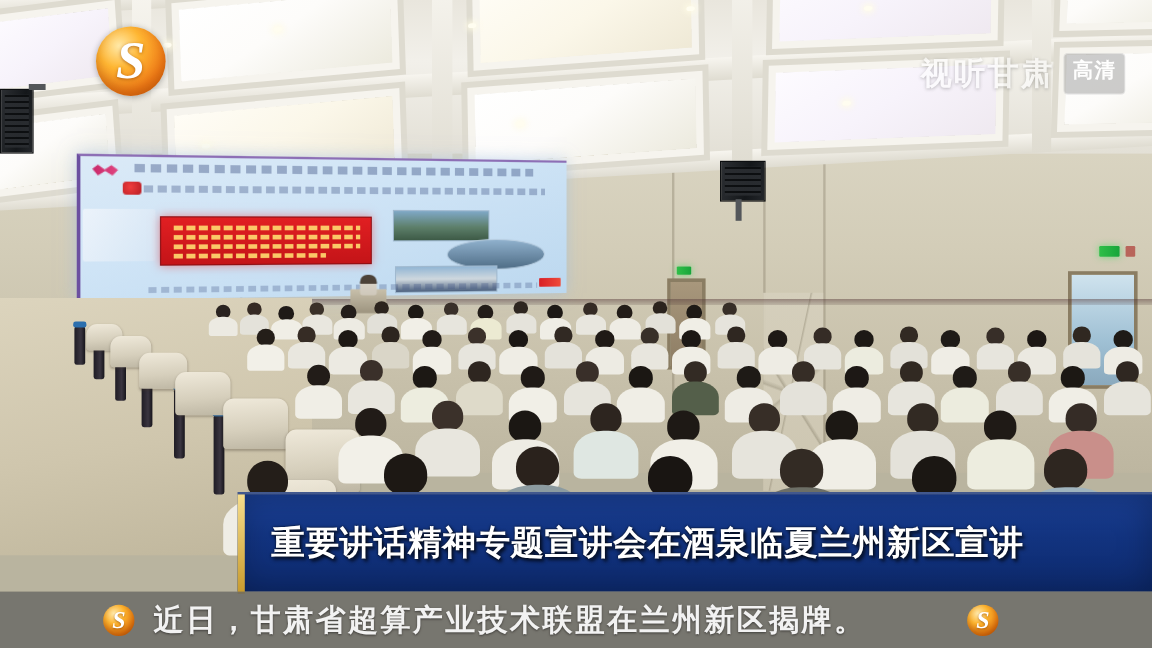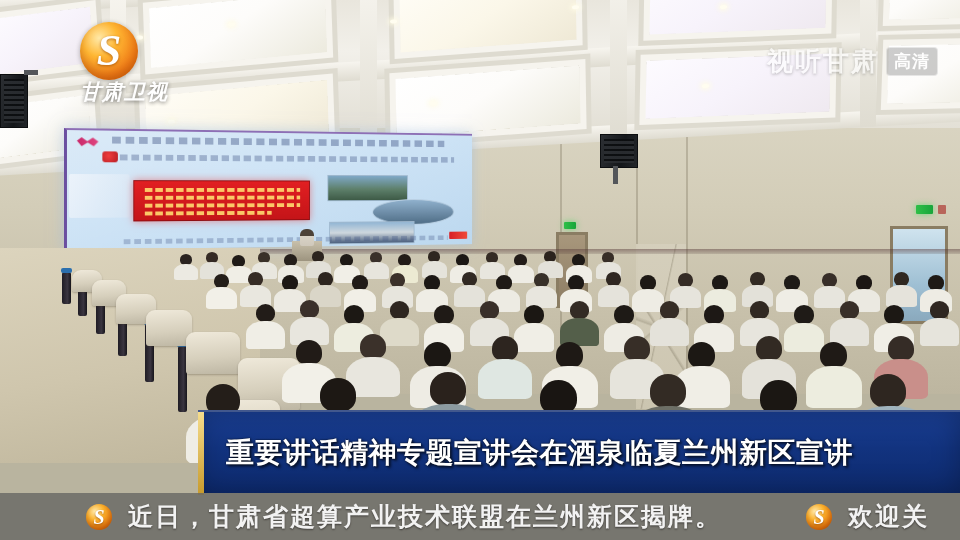--- a/index.html
+++ b/index.html
@@ -117,21 +117,21 @@
     box-shadow:0 1px 5px rgba(0,0,0,.3), inset 0 -5px 10px rgba(150,60,0,.38);}
   .bug-s{position:absolute;left:20px;top:0;width:58px;height:58px;
     display:flex;align-items:center;justify-content:center;
     font:700 44px/1 "Liberation Serif",serif;color:#fff;
     text-shadow:0 1px 3px rgba(140,60,0,.65);font-style:italic;}
   .bug-txt{position:absolute;left:0;top:56px;width:128px;text-align:center;
     font-size:21px;font-weight:700;color:#fff;letter-spacing:1px;font-style:italic;
     text-shadow:0 1px 4px rgba(0,0,0,.55);opacity:.95;}
 
   
-  .wm{position:absolute;right:22px;top:44px;display:flex;align-items:center;gap:7px;
+  .wm{position:absolute;right:22px;top:44px;display:flex;gap:7px;
     opacity:.62;pointer-events:none;}
   .wm-txt{font-size:26px;font-weight:700;color:#fff;letter-spacing:2px;
     text-shadow:0 1px 3px rgba(60,60,60,.55);}
   .wm-badge{font-size:17px;font-weight:700;color:#fff;padding:2px 7px;border-radius:4px;
     background:rgba(110,110,110,.55);border:1px solid rgba(255,255,255,.5);letter-spacing:1px;}
 
   
   .headline{position:absolute;left:198px;top:410px;width:762px;height:83px;
     background:linear-gradient(180deg,#1a3f94 0%,#12337f 45%,#0d2a6e 100%);
     border-top:2px solid rgba(255,255,255,.22);
@@ -425,21 +425,20 @@
       <div class="head" style="left:870px;top:126px;width:36px;height:34px;background:#2e2620;"></div>
       <div class="body" style="left:848px;top:158px;width:86px;height:58px;background:#9fb3bd;"></div>
       <div class="head" style="left:206px;top:136px;width:34px;height:32px;background:#241e19;"></div>
       <div class="body" style="left:186px;top:166px;width:78px;height:50px;background:#efede5;"></div>
     </div>
   </div>
 
   <div class="bug">
     <div class="bug-ball"></div>
     <div class="bug-s">S</div>
-    <div class="bug-txt">甘肃卫视</div>
   </div>
 
   <div class="wm">
     <span class="wm-txt">视听甘肃</span>
     <span class="wm-badge">高清</span>
   </div>
 
   <div class="headline">
     <div class="hl-line">重要讲话精神专题宣讲会在酒泉临夏兰州新区宣讲</div>
   </div>
@@ -451,17 +450,16 @@
       <span class="tk-ball">
         <span>S</span>
       </span>
       <span class="tk-txt">近日，甘肃省超算产业技术联盟在兰州新区揭牌。</span>
     </div>
     <div class="tk-gap"></div>
     <div class="tk-item">
       <span class="tk-ball">
         <span>S</span>
       </span>
-      <span class="tk-txt">欢迎关</span>
     </div>
   </div>
 
 </div>
 
 </body></html>

